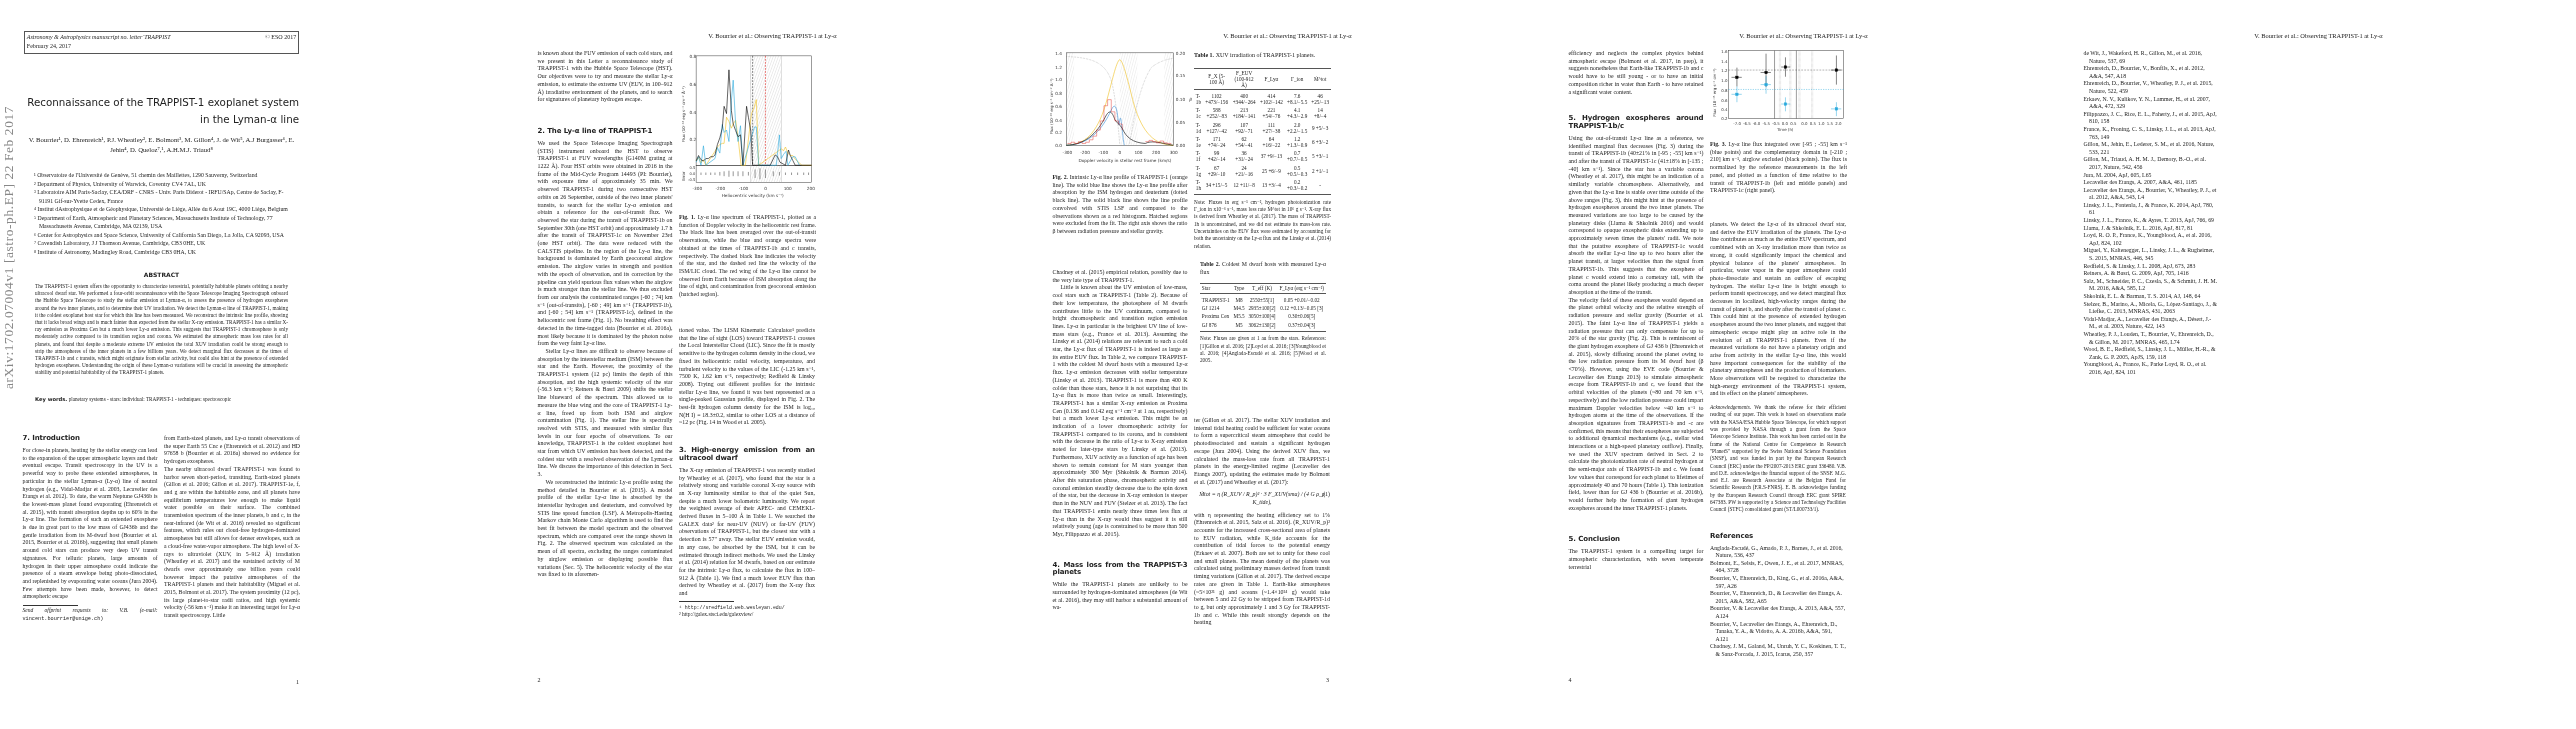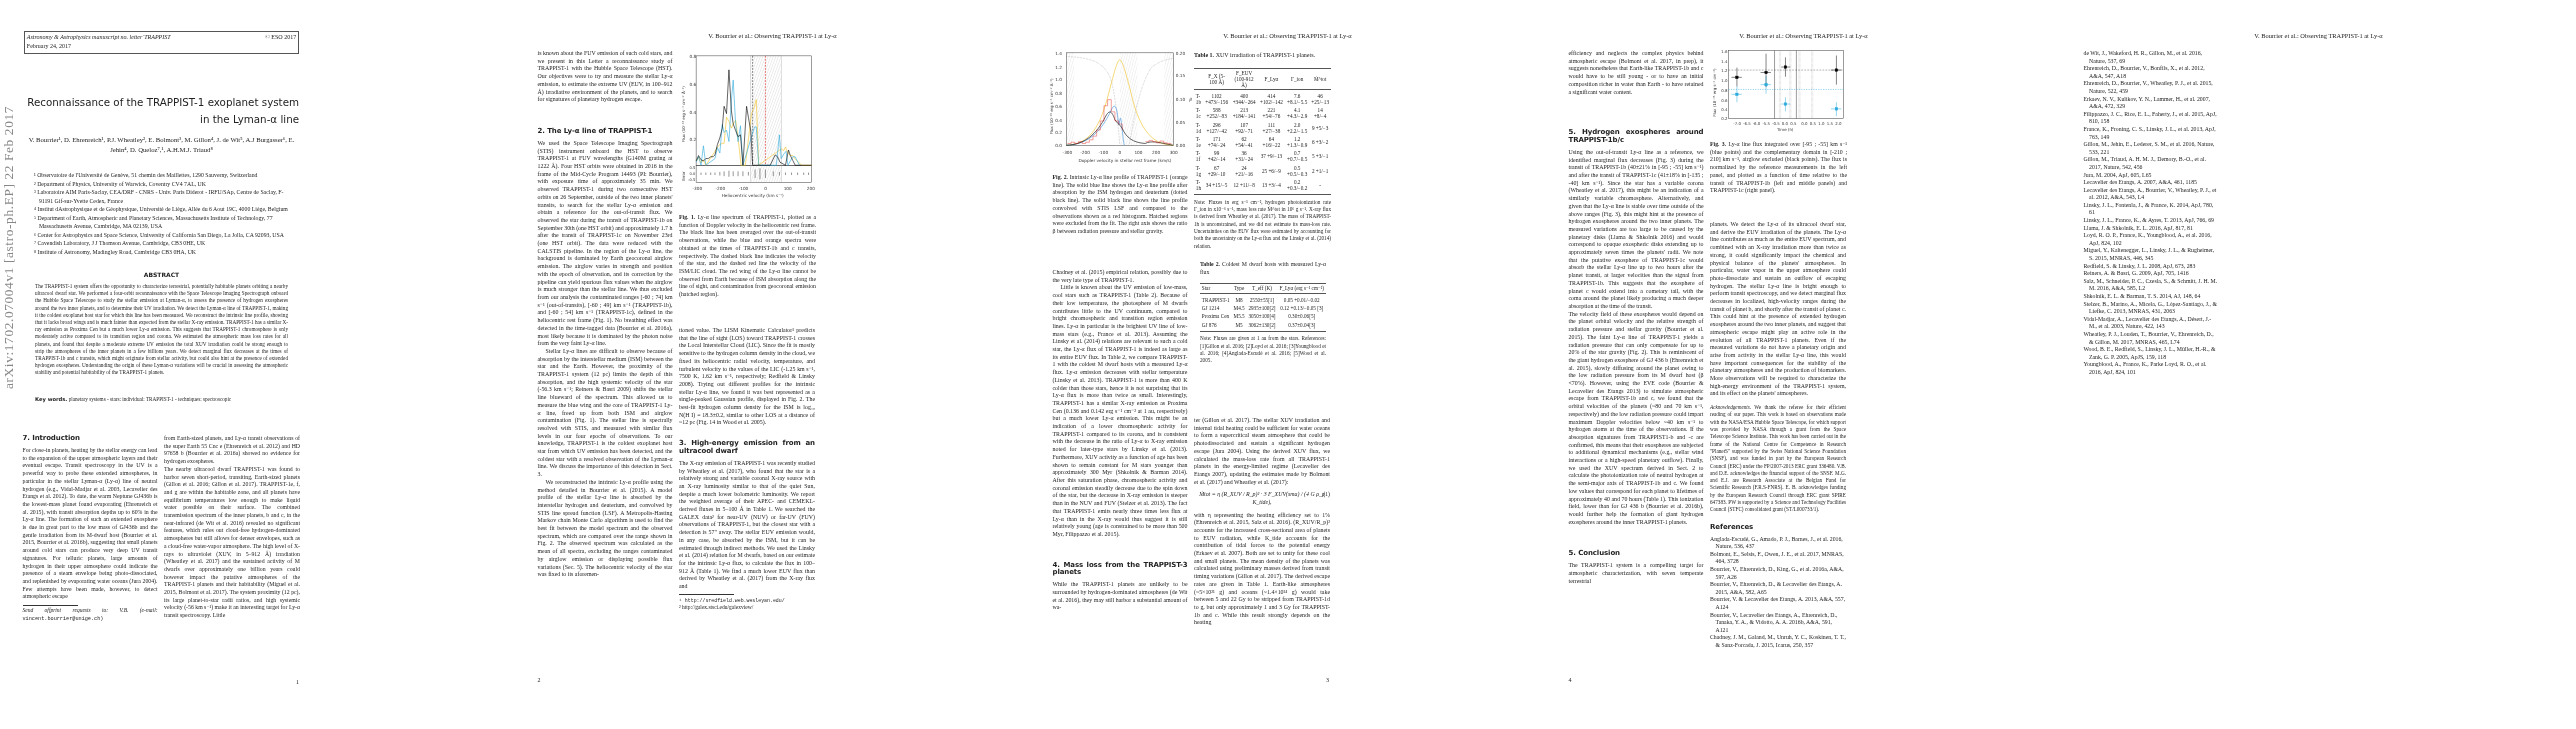--- a/index.html
+++ b/index.html
@@ -159,21 +159,21 @@
         <text transform="translate(10,150) rotate(-90)" font-size="6.5">Flux (10⁻¹⁴ erg s⁻¹ cm⁻² Å⁻¹)</text>
         <text transform="translate(10,214) rotate(-90)" font-size="6.5">Error</text>
       </g>
     </svg>
   </div>
   <div class="caption" style="position:absolute;left:164px;top:214px;width:137px;font-size:5.8px;line-height:7.7px">
     <b>Fig. 1.</b> <span>Ly-α line spectrum of TRAPPIST-1, plotted as a function of Doppler velocity in the heliocentric rest frame. The black line has been averaged over the out-of-transit observations, while the blue and orange spectra were obtained at the times of TRAPPIST-1b and c transits, respectively. The dashed black line indicates the velocity of the star, and the dashed red line the velocity of the ISM/LIC cloud. The red wing of the Ly-α line cannot be observed from Earth because of ISM absorption along the line of sight, and contamination from geocoronal emission (hatched region).</span>
   </div>
   <div class="col colR" style="top:327px;font-size:5.9px;line-height:7.7px">
     <p>tioned value. The LISM Kinematic Calculator¹ predicts that the line of sight (LOS) toward TRAPPIST-1 crosses the Local Interstellar Cloud (LIC). Since the fit is mostly sensitive to the hydrogen column density in the cloud, we fixed its heliocentric radial velocity, temperature, and turbulent velocity to the values of the LIC (-1.25 km s⁻¹, 7500 K, 1.62 km s⁻¹, respectively; Redfield &amp; Linsky 2008). Trying out different profiles for the intrinsic stellar Ly-α line, we found it was best represented as a single-peaked Gaussian profile, displayed in Fig. 2. The best-fit hydrogen column density for the ISM is log₁₀ N(H I) = 18.3±0.2, similar to other LOS at a distance of ~12 pc (Fig. 14 in Wood et al. 2005).</p>
-    <div class="sec" style="margin-top:13px">3. High-energy emission from an ultracool dwarf</div>
+    <div class="sec" style="margin-top:20px">3. High-energy emission from an ultracool dwarf</div>
     <p>The X-ray emission of TRAPPIST-1 was recently studied by Wheatley et al. (2017), who found that the star is a relatively strong and variable coronal X-ray source with an X-ray luminosity similar to that of the quiet Sun, despite a much lower bolometric luminosity. We report the weighted average of their APEC- and CEMEKL-derived fluxes in 5–100 Å in Table 1. We searched the GALEX data² for near-UV (NUV) or far-UV (FUV) observations of TRAPPIST-1, but the closest star with a detection is 57" away. The stellar EUV emission would, in any case, be absorbed by the ISM, but it can be estimated through indirect methods. We used the Linsky et al. (2014) relation for M dwarfs, based on our estimate for the intrinsic Ly-α flux, to calculate the flux in 100–912 Å (Table 1). We find a much lower EUV flux than derived by Wheatley et al. (2017) from the X-ray flux and</p>
     <div class="fn-line"></div>
     <div class="fn mono" style="font-size:4.9px">¹ http://sredfield.web.wesleyan.edu/</div>
     <div class="fn">² http://galex.stsci.edu/galexview/</div>
   </div>
   <div class="pagenum" style="left:22.5px;top:677px">2</div>
 </div>
 
 <div class="page p3">
   <div class="runhead">V. Bourrier et al.: Observing TRAPPIST-1 at Ly-α</div>
@@ -354,21 +354,21 @@
     <div class="eq"><span>Ṁtot = η (R_XUV / R_p)² · 3 F_XUV(sma) / (4 G ρ_p K_tide),</span><span class="num">(1)</span></div>
     <p>with η representing the heating efficiency set to 1% (Ehrenreich et al. 2015, Salz et al. 2016). (R_XUV/R_p)² accounts for the increased cross-sectional area of planets to EUV radiation, while K_tide accounts for the contribution of tidal forces to the potential energy (Erkaev et al. 2007). Both are set to unity for these cool and small planets. The mean density of the planets was calculated using preliminary masses derived from transit timing variations (Gillon et al. 2017). The derived escape rates are given in Table 1. Earth-like atmospheres (~5×10²¹ g) and oceans (~1.4×10²⁴ g) would take between 5 and 22 Gy to be stripped from TRAPPIST-1d to g, but only approximately 1 and 3 Gy for TRAPPIST-1b and c. While this result strongly depends on the heating</p>
   </div>
   <div class="pagenum" style="left:296px;top:677px">3</div>
 </div>
 
 <div class="page p4">
   <div class="runhead">V. Bourrier et al.: Observing TRAPPIST-1 at Ly-α</div>
   <div class="col colL" style="top:50px;font-size:5.9px;line-height:7.7px">
     <p>efficiency and neglects the complex physics behind atmospheric escape (Bolmont et al. 2017, in prep), it suggests nonetheless that Earth-like TRAPPIST-1b and c would have to be still young - or to have an initial composition richer in water than Earth - to have retained a significant water content.</p>
-    <div class="sec" style="margin-top:33px">5. Hydrogen exospheres around TRAPPIST-1b/c</div>
+    <div class="sec" style="margin-top:19px">5. Hydrogen exospheres around TRAPPIST-1b/c</div>
     <p>Using the out-of-transit Ly-α line as a reference, we identified marginal flux decreases (Fig. 3) during the transit of TRAPPIST-1b (40±21% in [-95 ; -55] km s⁻¹) and after the transit of TRAPPIST-1c (41±18% in [-135 ; -40] km s⁻¹). Since the star has a variable corona (Wheatley et al. 2017), this might be an indication of a similarly variable chromosphere. Alternatively, and given that the Ly-α line is stable over time outside of the above ranges (Fig. 3), this might hint at the presence of hydrogen exospheres around the two inner planets. The measured variations are too large to be caused by the planetary disks (Llama &amp; Shkolnik 2016) and would correspond to opaque exospheric disks extending up to approximately seven times the planets' radii. We note that the putative exosphere of TRAPPIST-1c would absorb the stellar Ly-α line up to two hours after the planet transit, at larger velocities than the signal from TRAPPIST-1b. This suggests that the exosphere of planet c would extend into a cometary tail, with the coma around the planet likely producing a much deeper absorption at the time of the transit.</p>
     <p>The velocity field of these exospheres would depend on the planet orbital velocity and the relative strength of radiation pressure and stellar gravity (Bourrier et al. 2015). The faint Ly-α line of TRAPPIST-1 yields a radiation pressure that can only compensate for up to 20% of the star gravity (Fig. 2). This is reminiscent of the giant hydrogen exosphere of GJ 436 b (Ehrenreich et al. 2015), slowly diffusing around the planet owing to the low radiation pressure from its M dwarf host (β &lt;70%). However, using the EVE code (Bourrier &amp; Lecavelier des Etangs 2013) to simulate atmospheric escape from TRAPPIST-1b and c, we found that the orbital velocities of the planets (~80 and 70 km s⁻¹, respectively) and the low radiation pressure could impart maximum Doppler velocities below ~40 km s⁻¹ to hydrogen atoms at the time of the observations. If the absorption signatures from TRAPPIST1-b and -c are confirmed, this means that their exospheres are subjected to additional dynamical mechanisms (e.g., stellar wind interactions or a high-speed planetary outflow). Finally, we used the XUV spectrum derived in Sect. 2 to calculate the photoionization rate of neutral hydrogen at the semi-major axis of TRAPPIST-1b and c. We found low values that correspond for each planet to lifetimes of approximately 40 and 70 hours (Table 1). This ionization field, lower than for GJ 436 b (Bourrier et al. 2016b), would further help the formation of giant hydrogen exospheres around the inner TRAPPIST-1 planets.</p>
     <div class="sec" style="margin-top:24px">5. Conclusion</div>
     <p>The TRAPPIST-1 system is a compelling target for atmospheric characterization, with seven temperate terrestrial</p>
   </div>
 
   <div class="fig" style="left:164px;top:47px;width:140px;height:91px">
     <svg width="140" height="91" viewBox="0 0 230 150">
 
       <rect x="30" y="6" width="190" height="112" fill="none" stroke="#333" stroke-width="0.8"></rect>
@@ -441,21 +441,21 @@
         <text transform="translate(9,115) rotate(-90)" font-size="6.5">Flux (10⁻¹⁵ erg s⁻¹ cm⁻²)</text>
       </g>
     </svg>
   </div>
   <div class="caption" style="position:absolute;left:164px;top:141px;width:137px;font-size:5.8px;line-height:7.7px">
     <b>Fig. 3.</b> <span>Ly-α line flux integrated over [-95 ; -55] km s⁻¹ (blue points) and the complementary domain in [-210 ; 210] km s⁻¹, airglow excluded (black points). The flux is normalized by the reference measurements in the left panel, and plotted as a function of time relative to the transit of TRAPPIST-1b (left and middle panels) and TRAPPIST-1c (right panel).</span>
   </div>
   <div class="col colR" style="top:221px;font-size:5.9px;line-height:7.7px">
     <p>planets. We detect the Ly-α of its ultracool dwarf star, and derive the EUV irradiation of the planets. The Ly-α line contributes as much as the entire EUV spectrum, and combined with an X-ray irradiation more than twice as strong, it could significantly impact the chemical and physical balance of the planets' atmospheres. In particular, water vapor in the upper atmosphere could photo-dissociate and sustain an outflow of escaping hydrogen. The stellar Ly-α line is bright enough to perform transit spectroscopy, and we detect marginal flux decreases in localized, high-velocity ranges during the transit of planet b, and shortly after the transit of planet c. This could hint at the presence of extended hydrogen exospheres around the two inner planets, and suggest that atmospheric escape might play an active role in the evolution of all TRAPPIST-1 planets. Even if the measured variations do not have a planetary origin and arise from activity in the stellar Ly-α line, this would have important consequences for the stability of the planetary atmospheres and the production of biomarkers. More observations will be required to characterize the high-energy environment of the TRAPPIST-1 system, and its effect on the planets' atmospheres.</p>
     <div class="sm" style="margin-top:6px"><i>Acknowledgements.</i> <span>We thank the referee for their efficient reading of our paper. This work is based on observations made with the NASA/ESA Hubble Space Telescope, for which support was provided by NASA through a grant from the Space Telescope Science Institute. This work has been carried out in the frame of the National Centre for Competence in Research "PlanetS" supported by the Swiss National Science Foundation (SNSF), and was funded in part by the European Research Council (ERC) under the FP/2007-2013 ERC grant 336480. V.B. and D.E. acknowledges the financial support of the SNSF. M.G. and E.J. are Research Associate at the Belgian Fund for Scientific Research (F.R.S-FNRS). E. B. acknowledges funding by the European Research Council through ERC grant SPIRE 647383. PW is supported by a Science and Technology Facilities Council (STFC) consolidated grant (ST/L000733/1).</span></div>
-    <div class="sec" style="margin-top:10px">References</div>
+    <div class="sec" style="margin-top:19px">References</div>
     <div class="ref">Anglada-Escudé, G., Amado, P. J., Barnes, J., et al. 2016, Nature, 536, 437</div>
     <div class="ref">Bolmont, E., Selsis, F., Owen, J. E., et al. 2017, MNRAS, 464, 3728</div>
     <div class="ref">Bourrier, V., Ehrenreich, D., King, G., et al. 2016a, A&amp;A, 597, A26</div>
     <div class="ref">Bourrier, V., Ehrenreich, D., &amp; Lecavelier des Etangs, A. 2015, A&amp;A, 582, A65</div>
     <div class="ref">Bourrier, V. &amp; Lecavelier des Etangs, A. 2013, A&amp;A, 557, A124</div>
     <div class="ref">Bourrier, V., Lecavelier des Etangs, A., Ehrenreich, D., Tanaka, Y. A., &amp; Vidotto, A. A. 2016b, A&amp;A, 591, A121</div>
     <div class="ref">Chadney, J. M., Galand, M., Unruh, Y. C., Koskinen, T. T., &amp; Sanz-Forcada, J. 2015, Icarus, 250, 357</div>
   </div>
   <div class="pagenum" style="left:22.5px;top:677px">4</div>
 </div>

